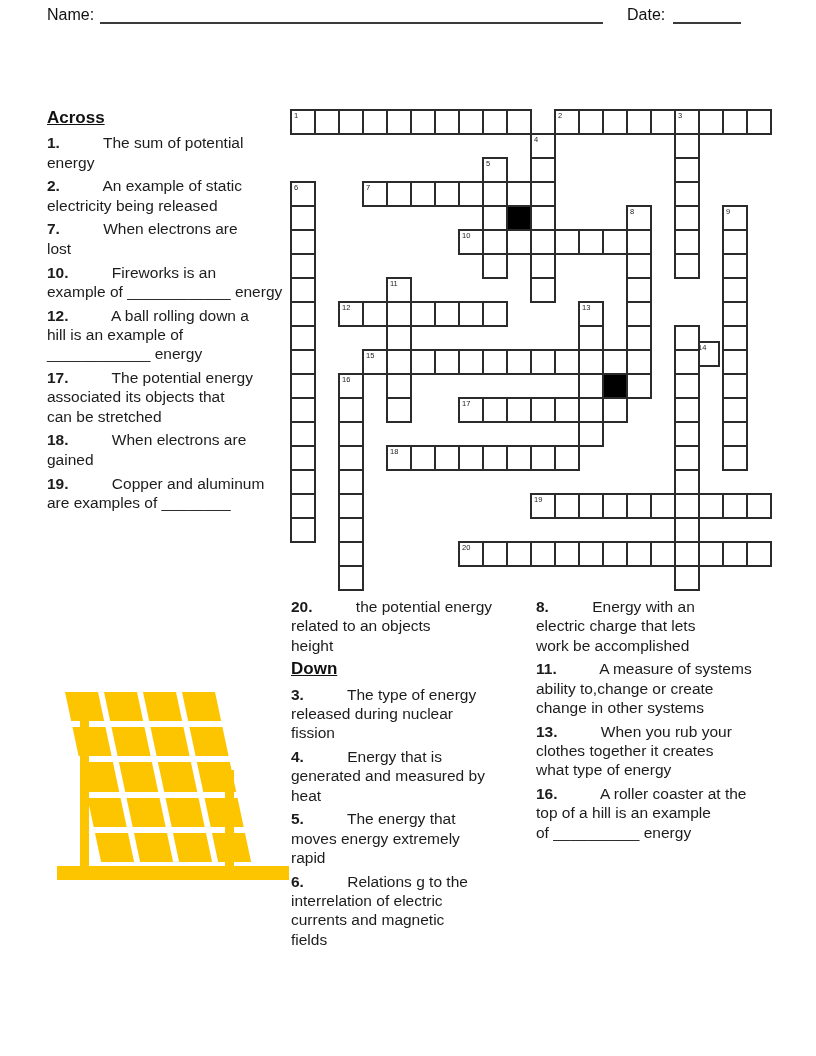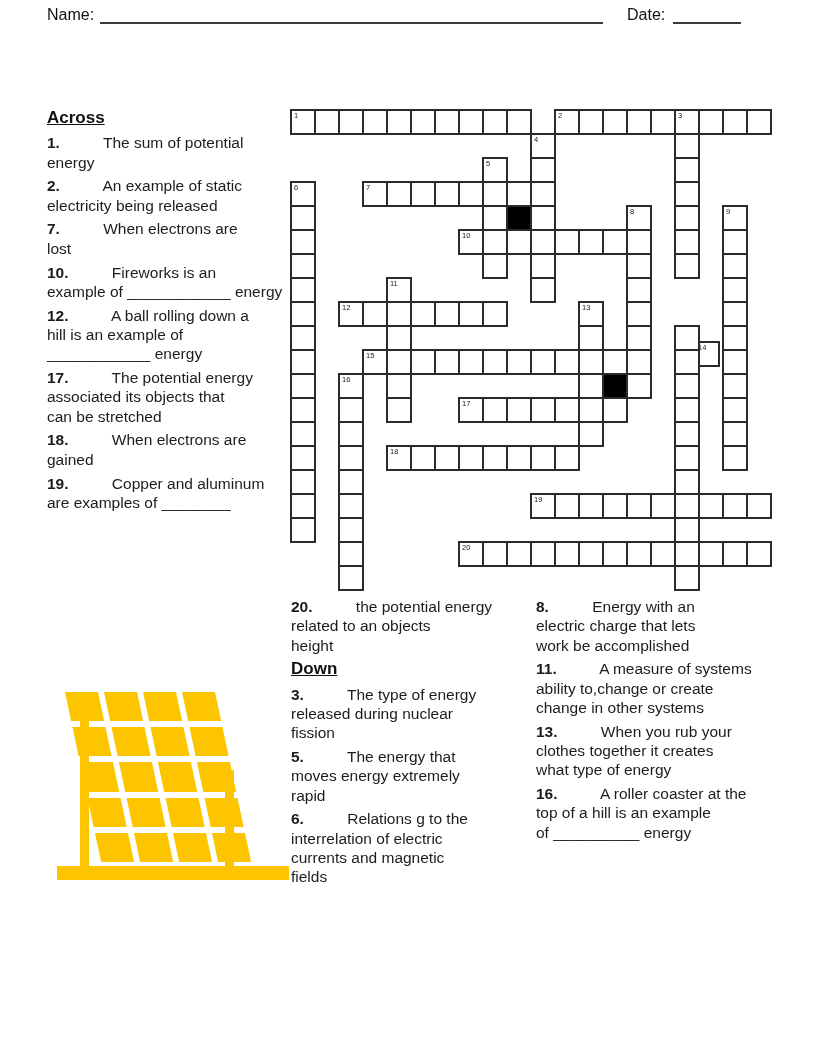--- a/index.html
+++ b/index.html
@@ -285,20 +285,23 @@
     <div id="across-bottom-list">
         <p class="clue"><span class="num">20.</span><span class="txt"> the potential energy
 related to an objects
 height</span></p>
       </div>
     <div class="section-hd">Down</div>
     <div id="down-main-list">
         <p class="clue"><span class="num">3.</span><span class="txt"> The type of energy
 released during nuclear
 fission</span></p>
+        <p class="clue"><span class="num">4.</span><span class="txt"> Energy that is
+generated and measured by
+heat</span></p>
         <p class="clue"><span class="num">5.</span><span class="txt"> The energy that
 moves energy extremely
 rapid</span></p>
         <p class="clue"><span class="num">6.</span><span class="txt"> Relations g to the
 interrelation of electric
 currents and magnetic
 fields</span></p>
       </div>
   </div>
 

